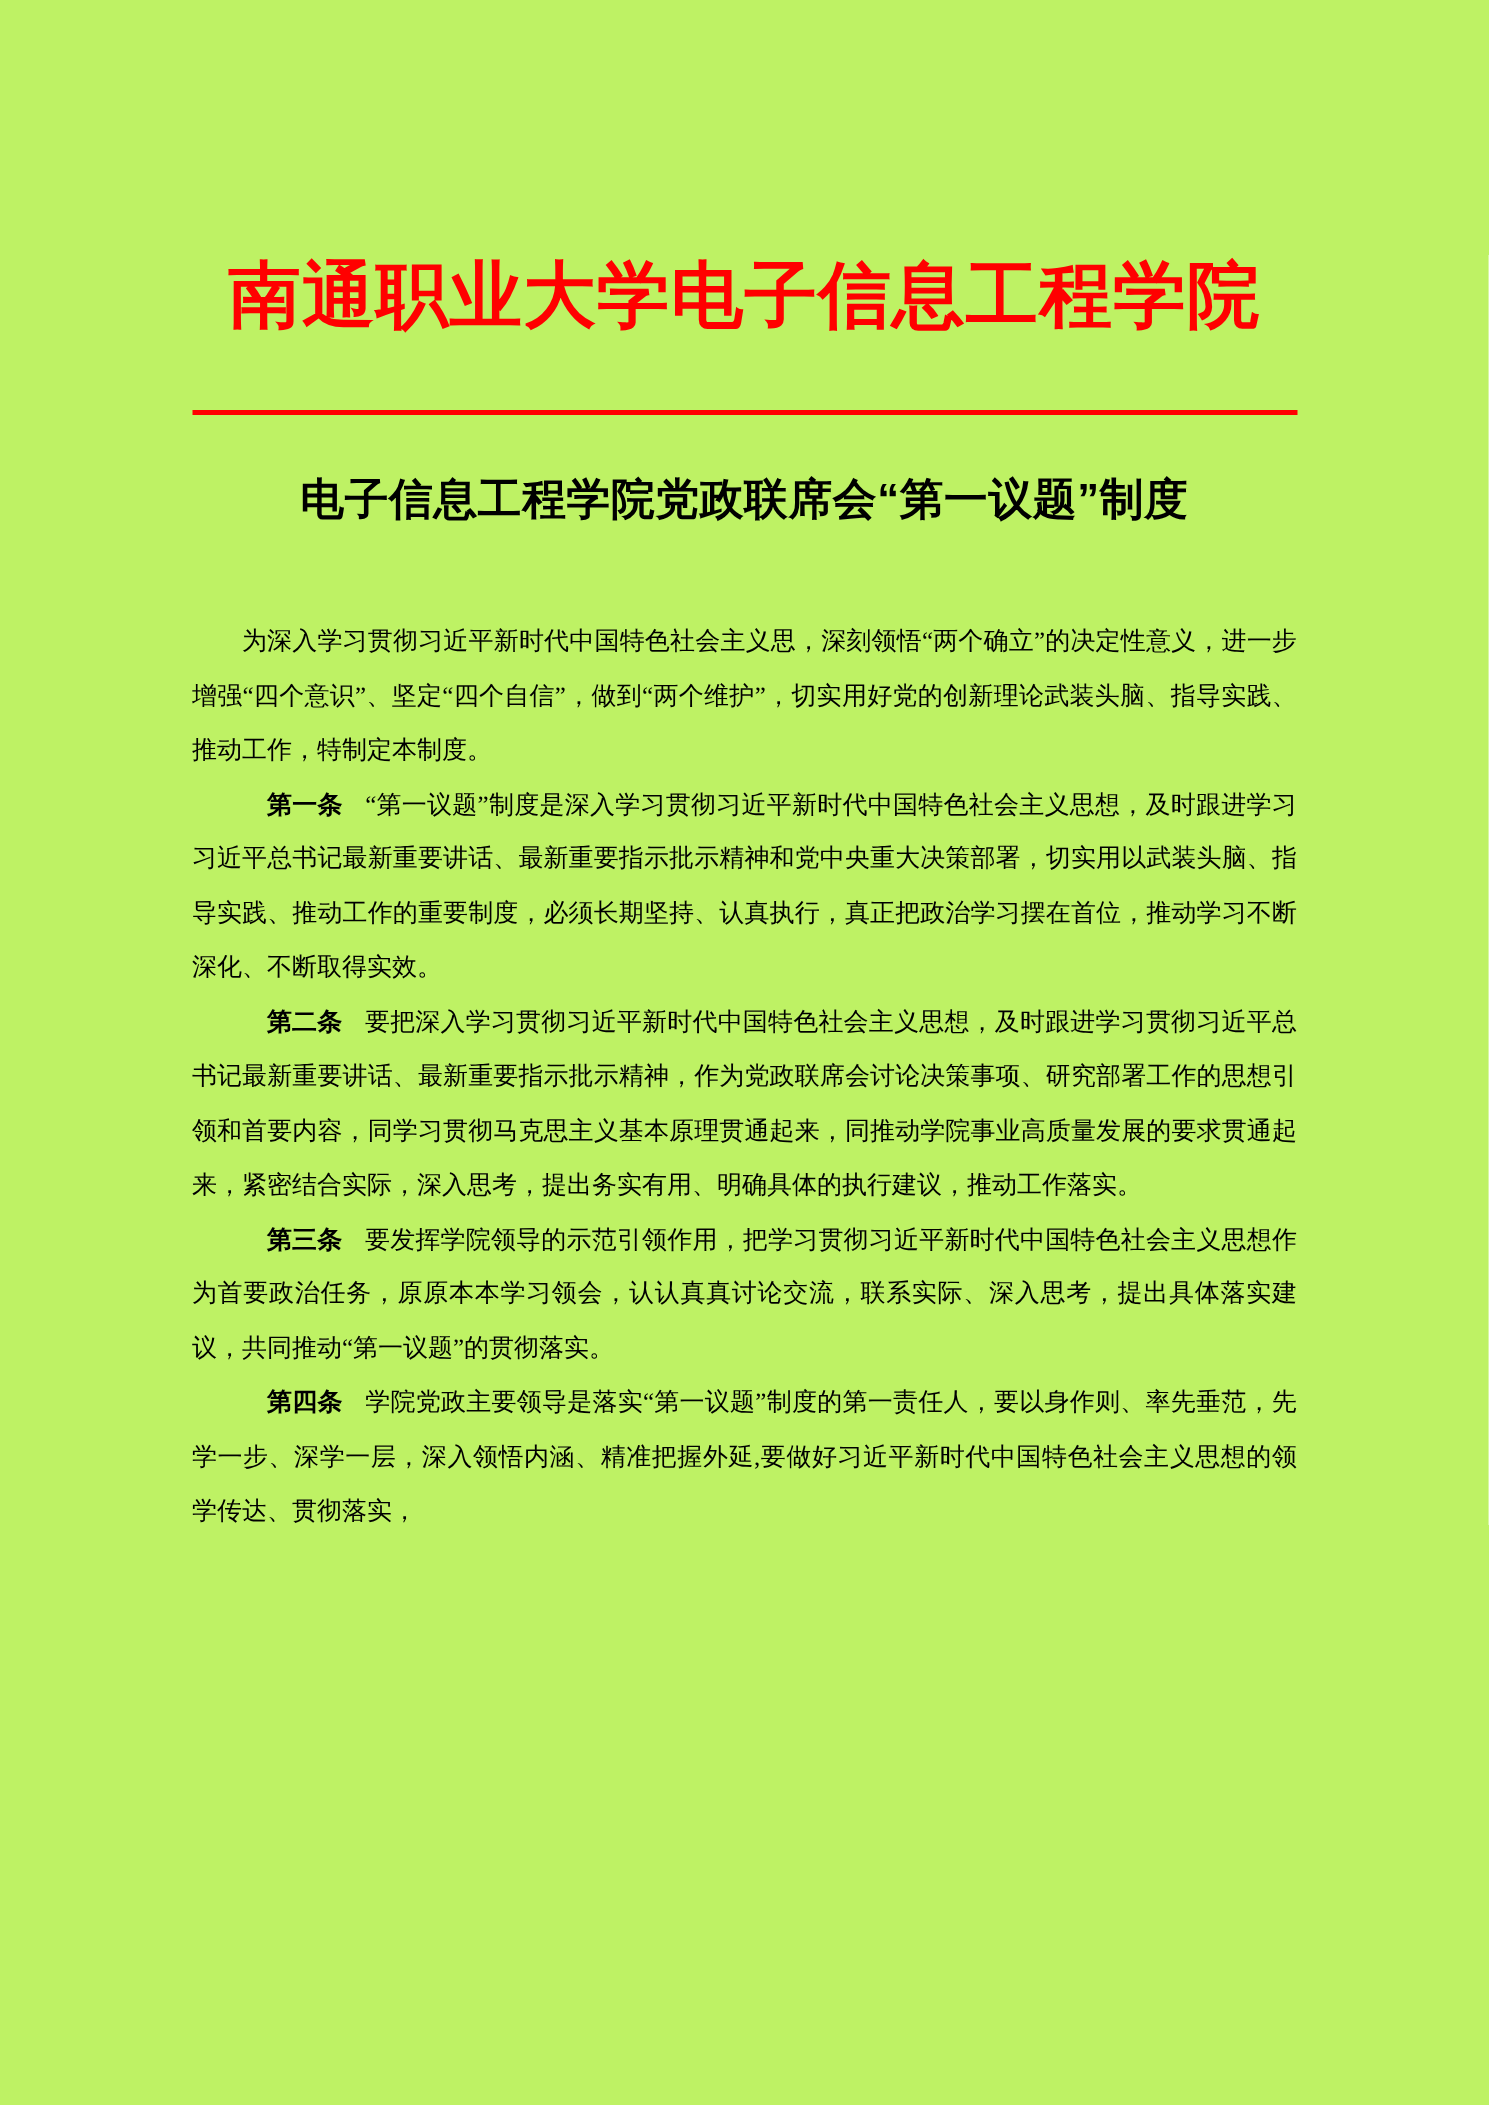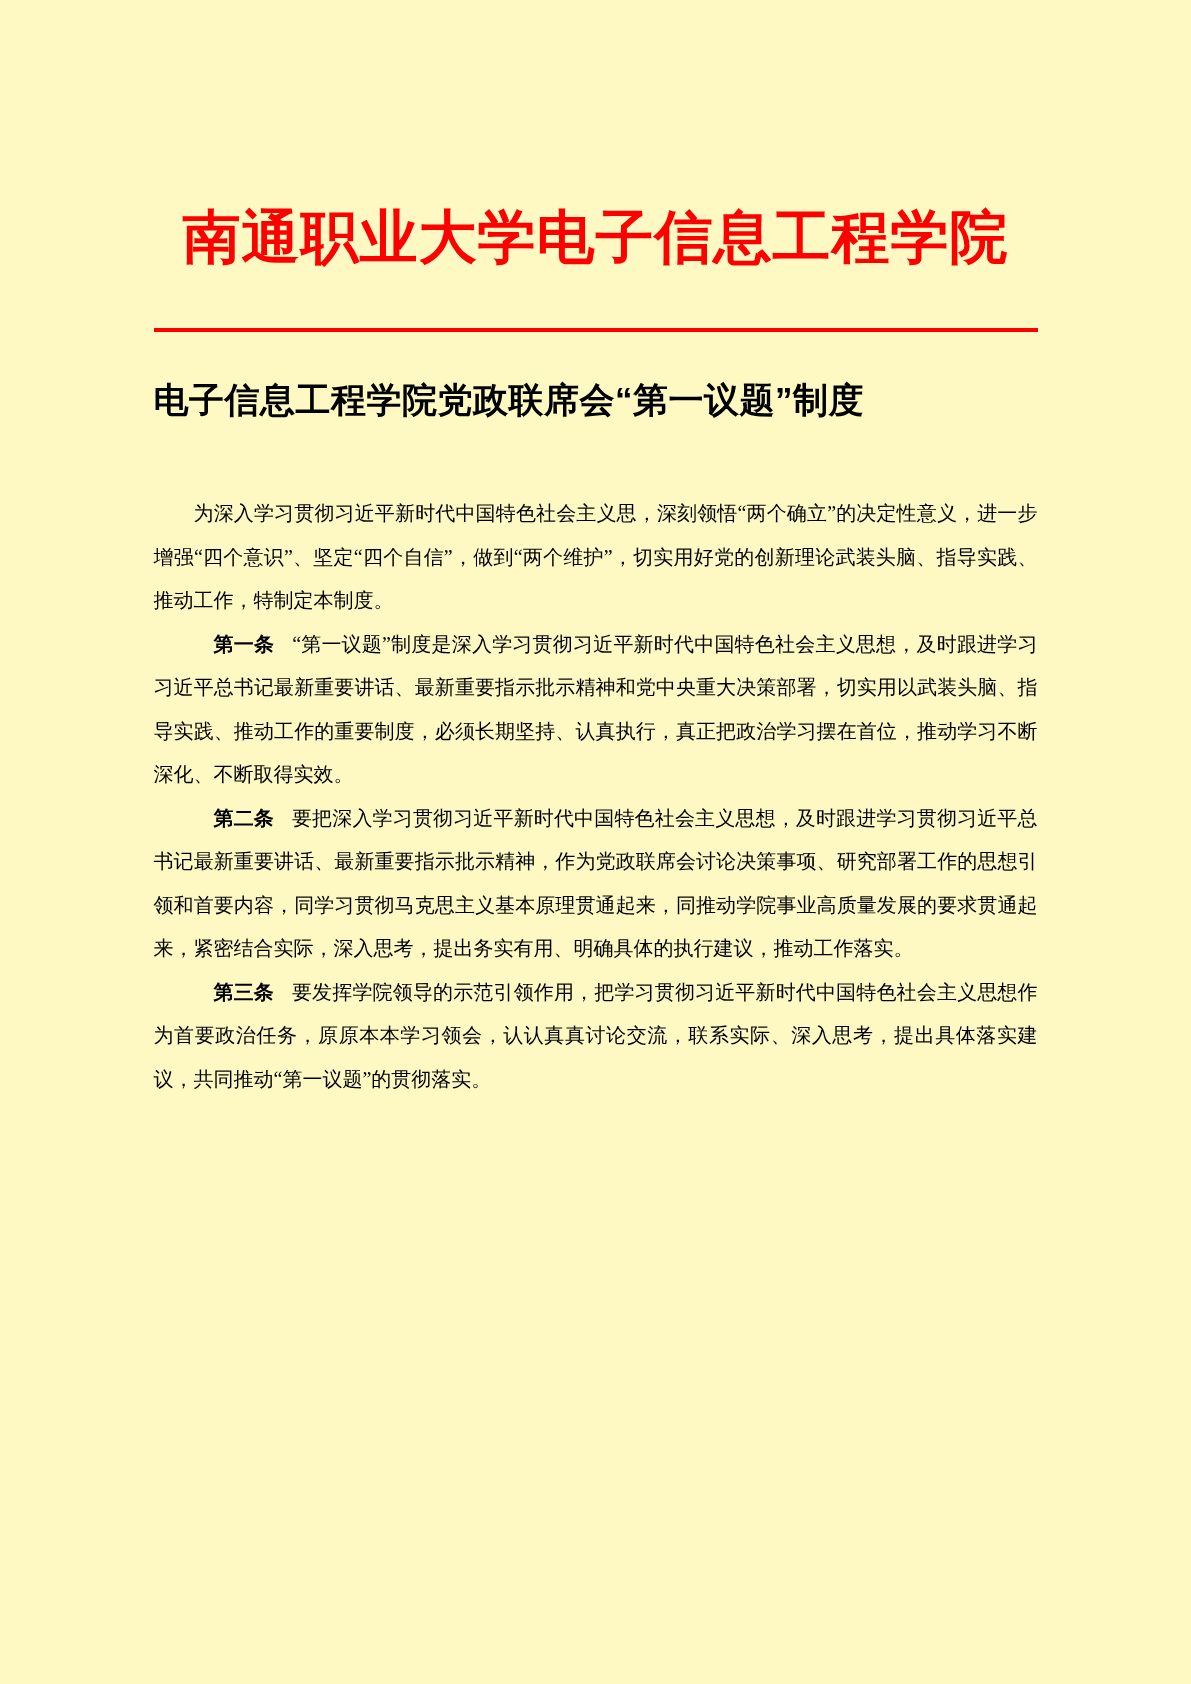--- a/index.html
+++ b/index.html
@@ -5,21 +5,21 @@
   html, body {
     margin: 0;
     padding: 0;
     background: #ffffff;
   }
   .page {
     position: relative;
     width: 1191px;
     height: 1684px;
     margin: 0 auto;
-    background: #fef9c3;
+    background: #bef264;
     overflow: hidden;
     font-family: "Liberation Serif", serif;
   }
   .content {
     width: 884px;
     margin: 0 auto;
     padding-top: 203px;
   }
   .header-title {
     margin: 0;
@@ -33,20 +33,21 @@
     white-space: nowrap;
   }
   .red-rule {
     height: 4px;
     background: #ff0000;
     margin-top: 58px;
     border: none;
   }
   .doc-title {
     margin: 46px 0 0 0;
+    text-align: center;
     color: #000000;
     font-family: "Liberation Sans", sans-serif;
     font-weight: bold;
     font-size: 35px;
     line-height: 1.25;
     letter-spacing: 0.5px;
   }
   .doc-body {
     margin-top: 70px;
     font-size: 20px;
@@ -73,15 +74,16 @@
 <div class="page">
   <div class="content">
     <h1 class="header-title" style="color: rgb(255, 0, 0);">南通职业大学电子信息工程学院</h1>
     <div class="red-rule" style="background: rgb(255, 0, 0);"></div>
     <h2 class="doc-title">电子信息工程学院党政联席会“第一议题”制度</h2>
     <div class="doc-body" id="doc-body">
         <p class="para">为深入学习贯彻习近平新时代中国特色社会主义思，深刻领悟“两个确立”的决定性意义，进一步增强“四个意识”、坚定“四个自信”，做到“两个维护”，切实用好党的创新理论武装头脑、指导实践、推动工作，特制定本制度。</p>
         <p class="para"><span class="lead">第一条</span>“第一议题”制度是深入学习贯彻习近平新时代中国特色社会主义思想，及时跟进学习习近平总书记最新重要讲话、最新重要指示批示精神和党中央重大决策部署，切实用以武装头脑、指导实践、推动工作的重要制度，必须长期坚持、认真执行，真正把政治学习摆在首位，推动学习不断深化、不断取得实效。</p>
         <p class="para"><span class="lead">第二条</span>要把深入学习贯彻习近平新时代中国特色社会主义思想，及时跟进学习贯彻习近平总书记最新重要讲话、最新重要指示批示精神，作为党政联席会讨论决策事项、研究部署工作的思想引领和首要内容，同学习贯彻马克思主义基本原理贯通起来，同推动学院事业高质量发展的要求贯通起来，紧密结合实际，深入思考，提出务实有用、明确具体的执行建议，推动工作落实。</p>
         <p class="para"><span class="lead">第三条</span>要发挥学院领导的示范引领作用，把学习贯彻习近平新时代中国特色社会主义思想作为首要政治任务，原原本本学习领会，认认真真讨论交流，联系实际、深入思考，提出具体落实建议，共同推动“第一议题”的贯彻落实。</p>
+        <p class="para"><span class="lead">第四条</span>学院党政主要领导是落实“第一议题”制度的第一责任人，要以身作则、率先垂范，先学一步、深学一层，深入领悟内涵、精准把握外延,要做好习近平新时代中国特色社会主义思想的领学传达、贯彻落实，</p>
       </div>
   </div>
 </div>
 
 </body></html>

